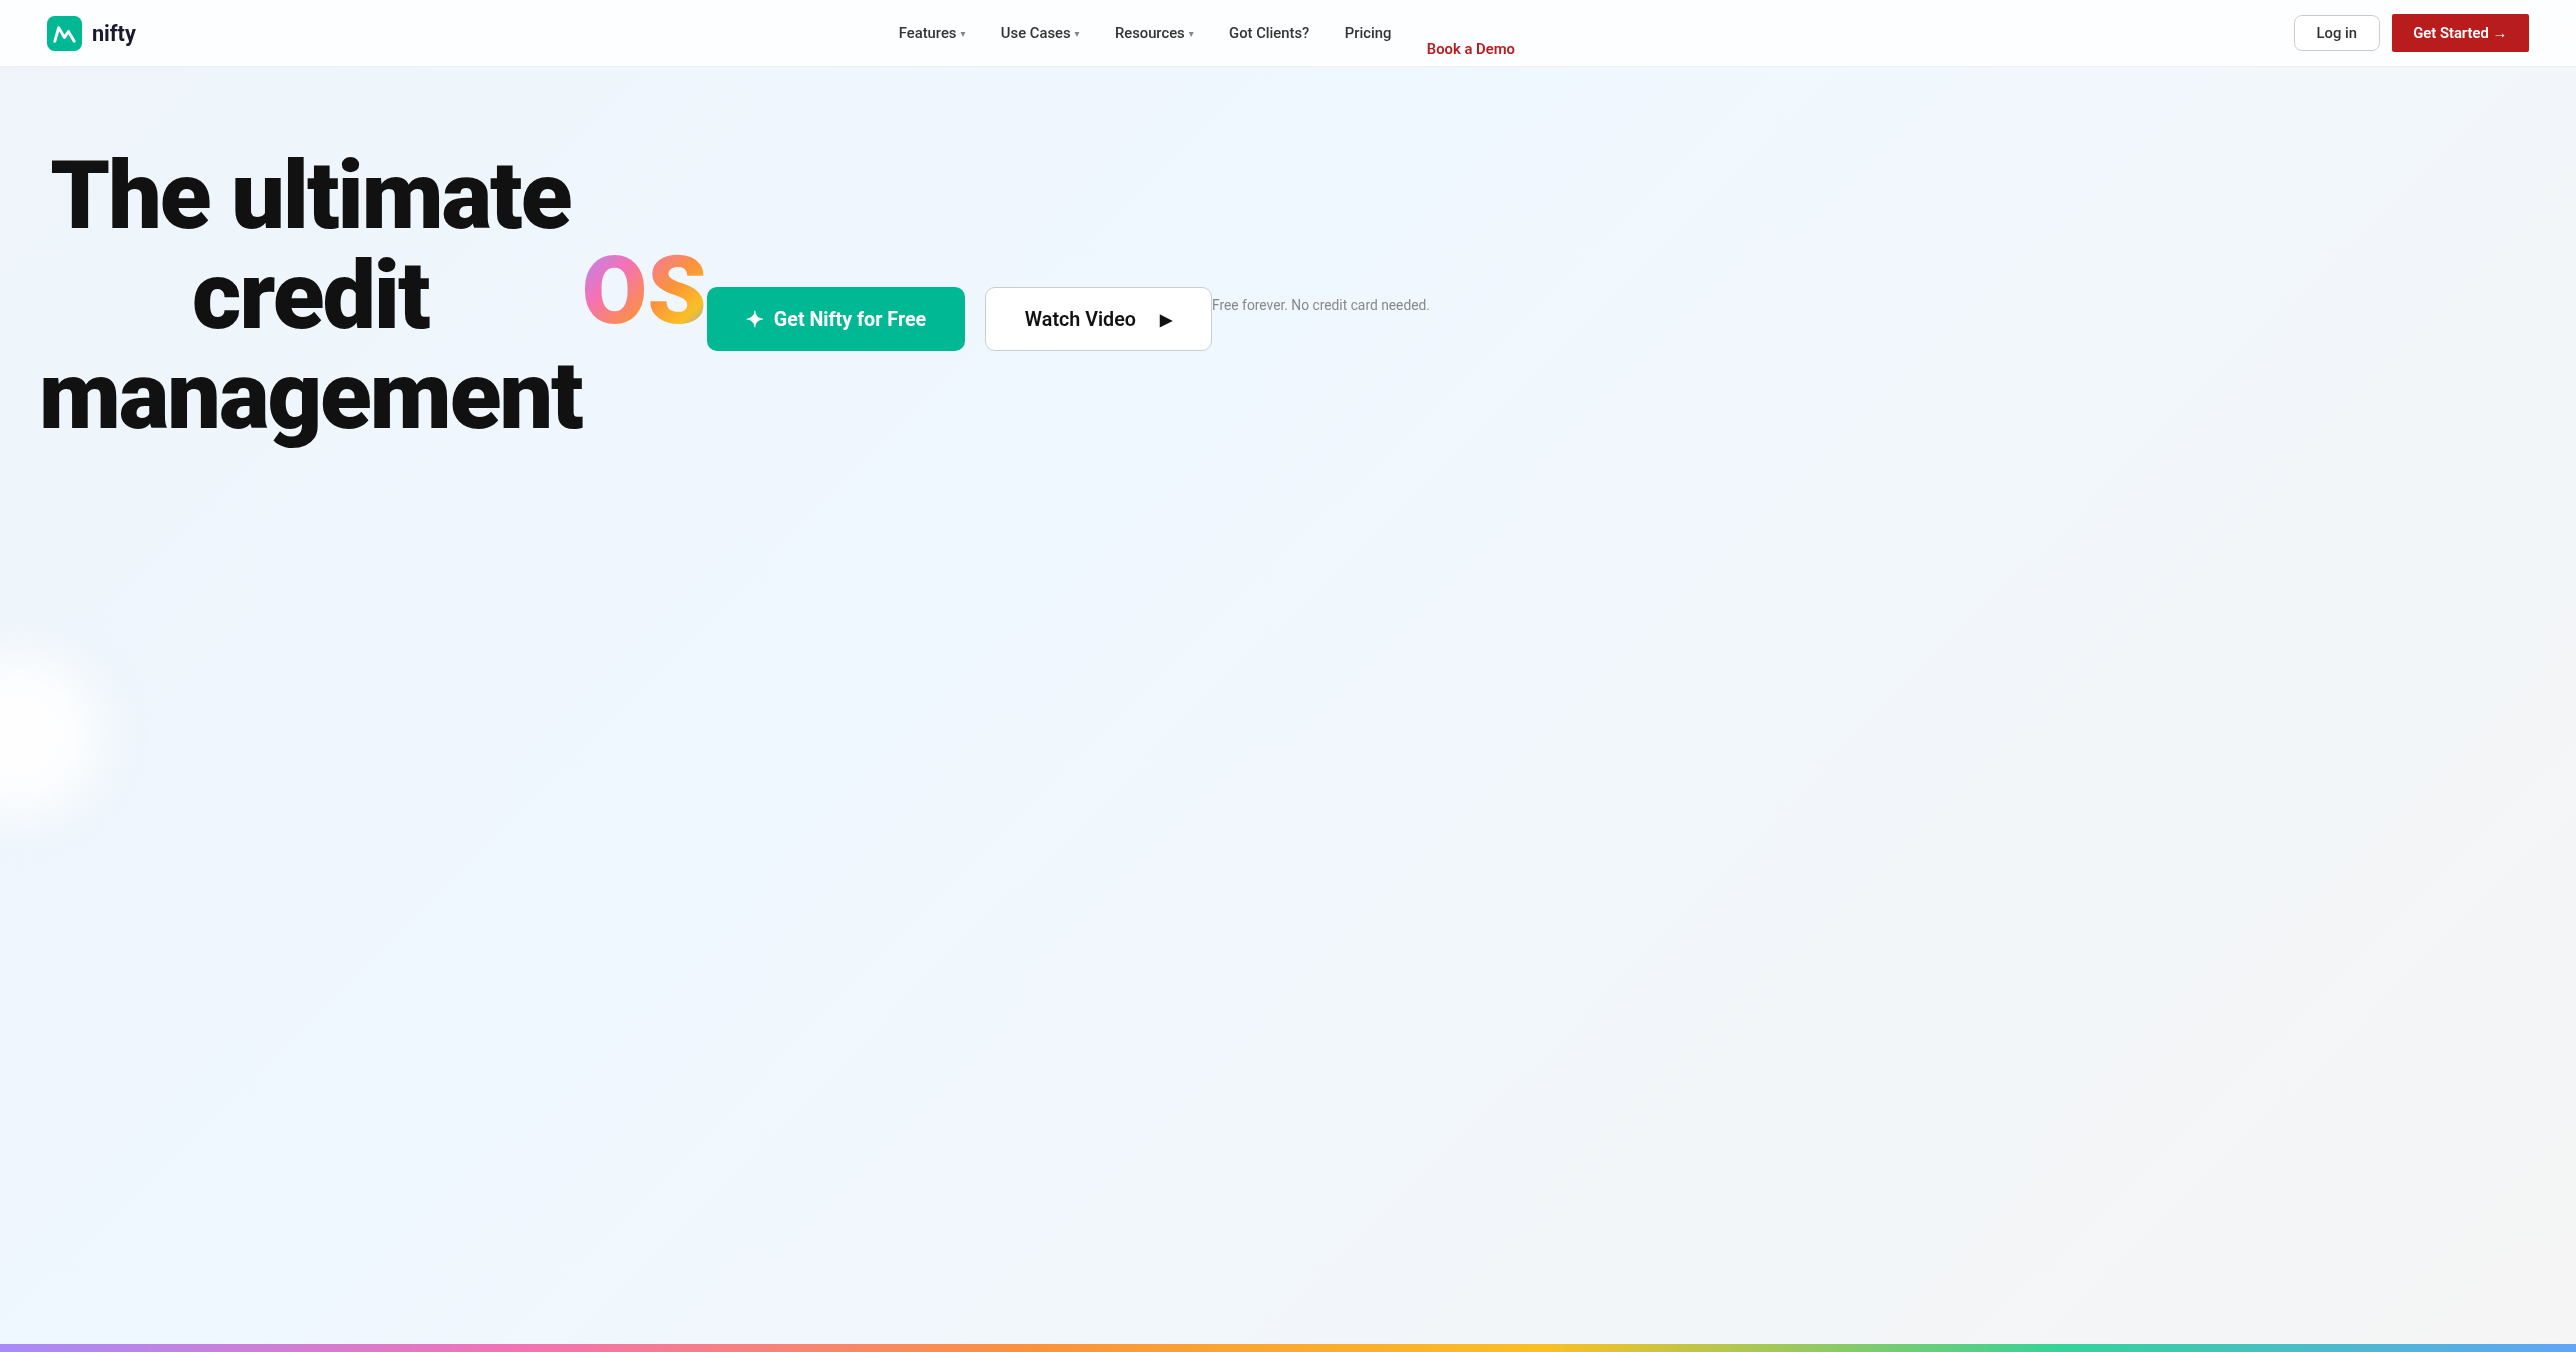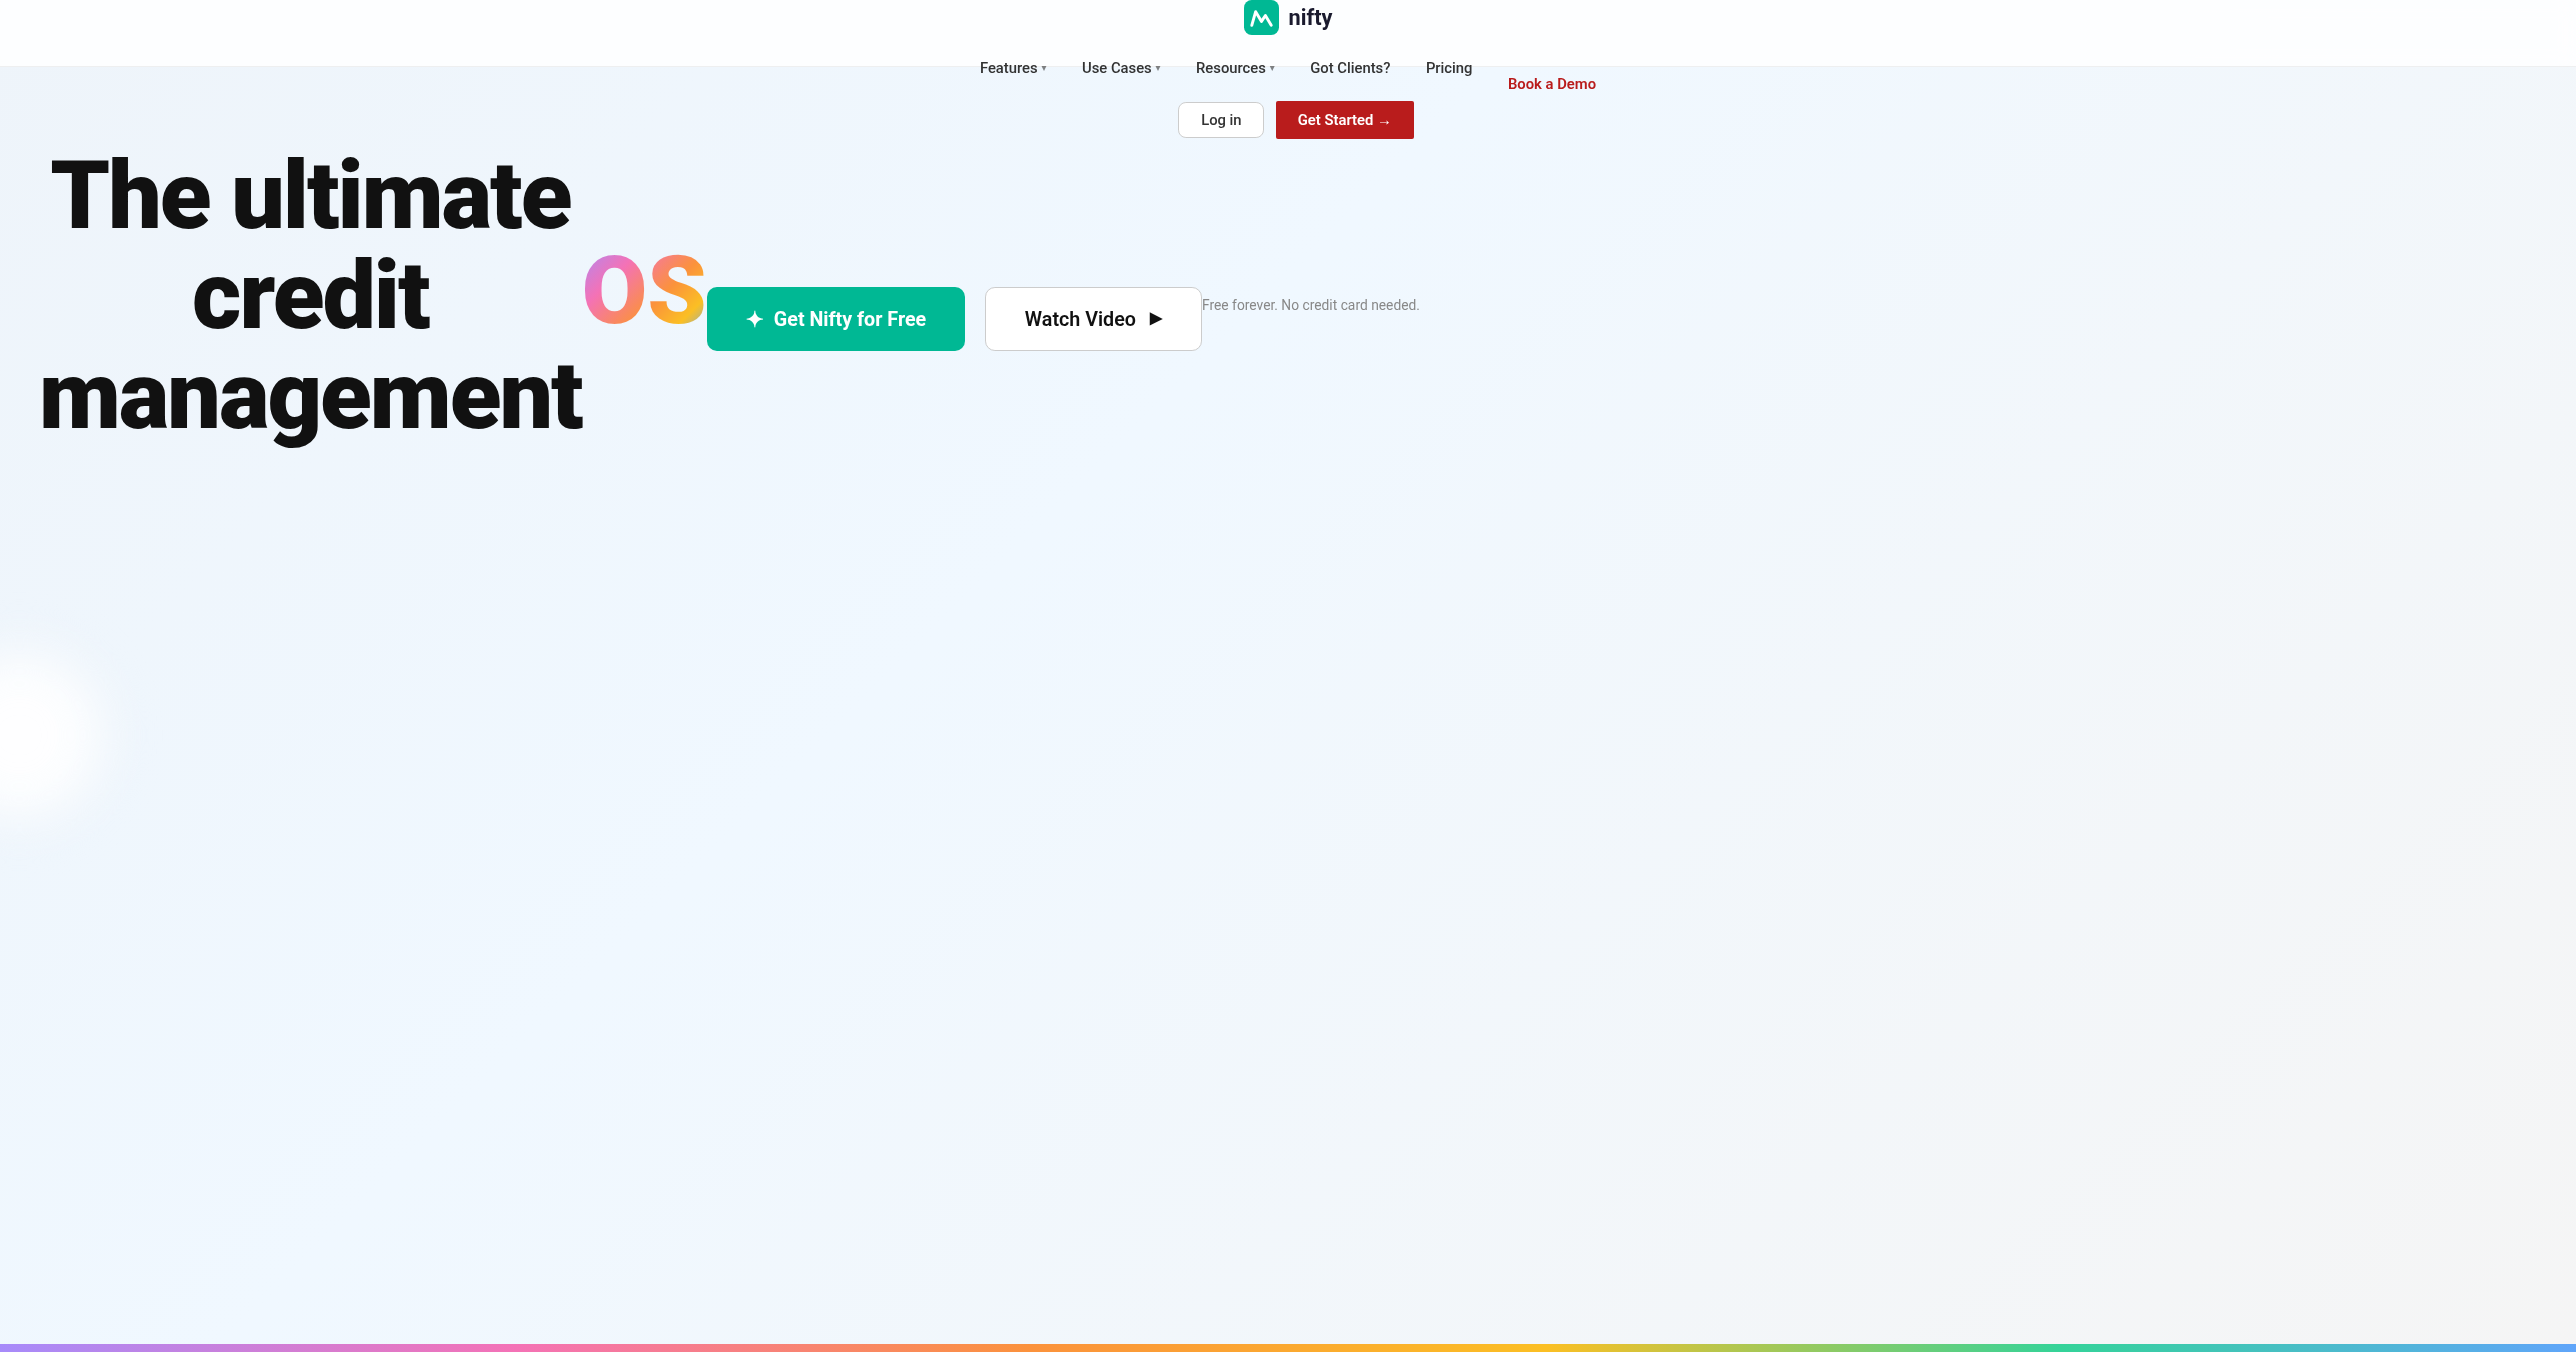--- a/index.html
+++ b/index.html
@@ -21,21 +21,20 @@
       align-items: center;
       justify-content: space-between;
       padding: 0 47px;
       height: 67px;
       background: rgba(255,255,255,0.85);
       backdrop-filter: blur(7.9px);
       border-bottom: 1px solid rgba(0,0,0,0.06);
       position: sticky;
       top: 0;
       z-index: 100;
-      flex-direction: column;
     }
 
     .nav-logo {
       display: flex;
       align-items: center;
       gap: 9.9px;
       text-decoration: none;
     }
 
     .logo-icon {
@@ -174,21 +173,22 @@
       cursor: pointer;
       text-decoration: none;
     }
 
     .sparkle {
       font-size: 21.7px;
     }
 
     .btn-watch-video {
       display: flex;
-      gap: 14px;
+      align-items: center;
+      gap: 24px;
       padding: 19.7px 39px;
       background: white;
       color: #111;
       border: 1.5px solid #ccc;
       border-radius: 9.9px;
       font-size: 19.7px;
       font-weight: 600;
       cursor: pointer;
       text-decoration: none;
     }

